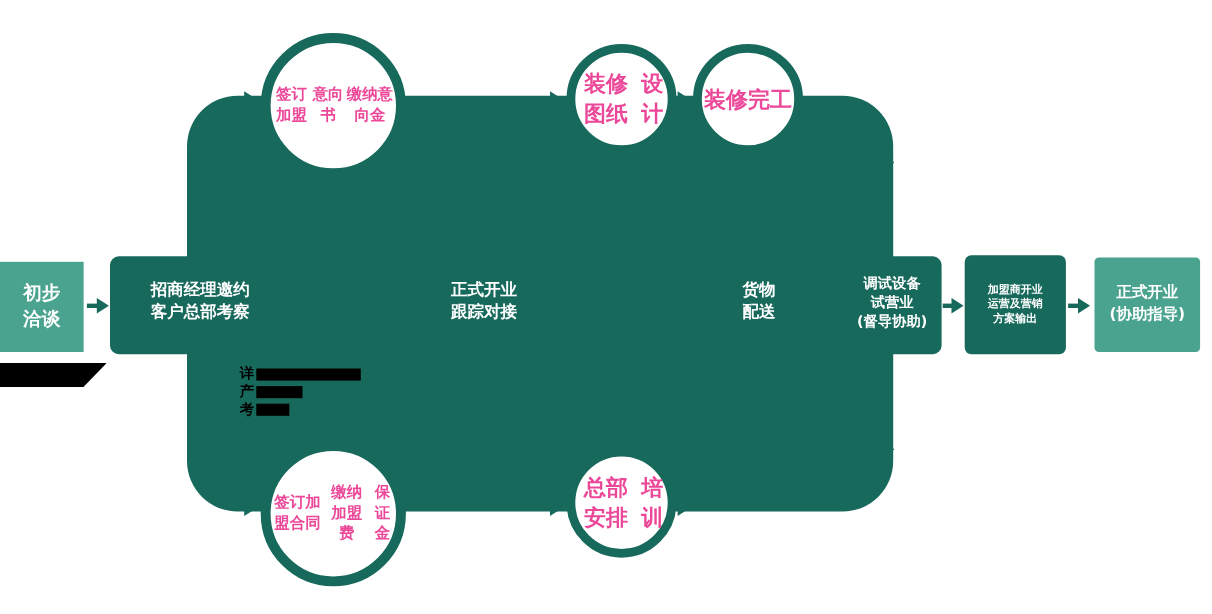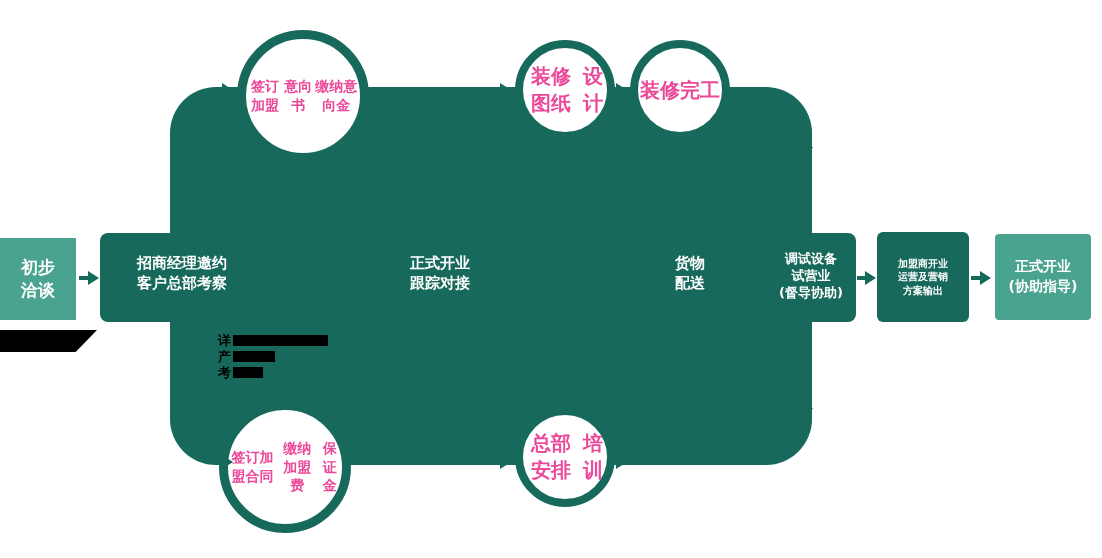--- a/index.html
+++ b/index.html
@@ -84,21 +84,21 @@
   </div>
   <div class="circle c-small" style="left:515px;top:40px;width:100px;height:100px;">
     <span>装修图纸</span>
     <span>设计</span>
   </div>
   <div class="circle c-small" style="left:630px;top:40px;width:100px;height:100px;">
     <span>装修</span>
     <span>完工</span>
   </div>
 
-  <div class="circle c-big" style="left:219px;top:401px;width:132px;height:132px;">
+  <div class="circle c-big" style="left:237px;top:401px;width:132px;height:132px;">
     <span>签订加盟合同</span>
     <span>缴纳加盟费</span>
     <span>保证金</span>
   </div>
   <div class="circle c-small" style="left:515px;top:407px;width:100px;height:100px;">
     <span>总部安排</span>
     <span>培训</span>
   </div>
 
   <div class="arr-r" style="left:222px;top:83px;"></div>

